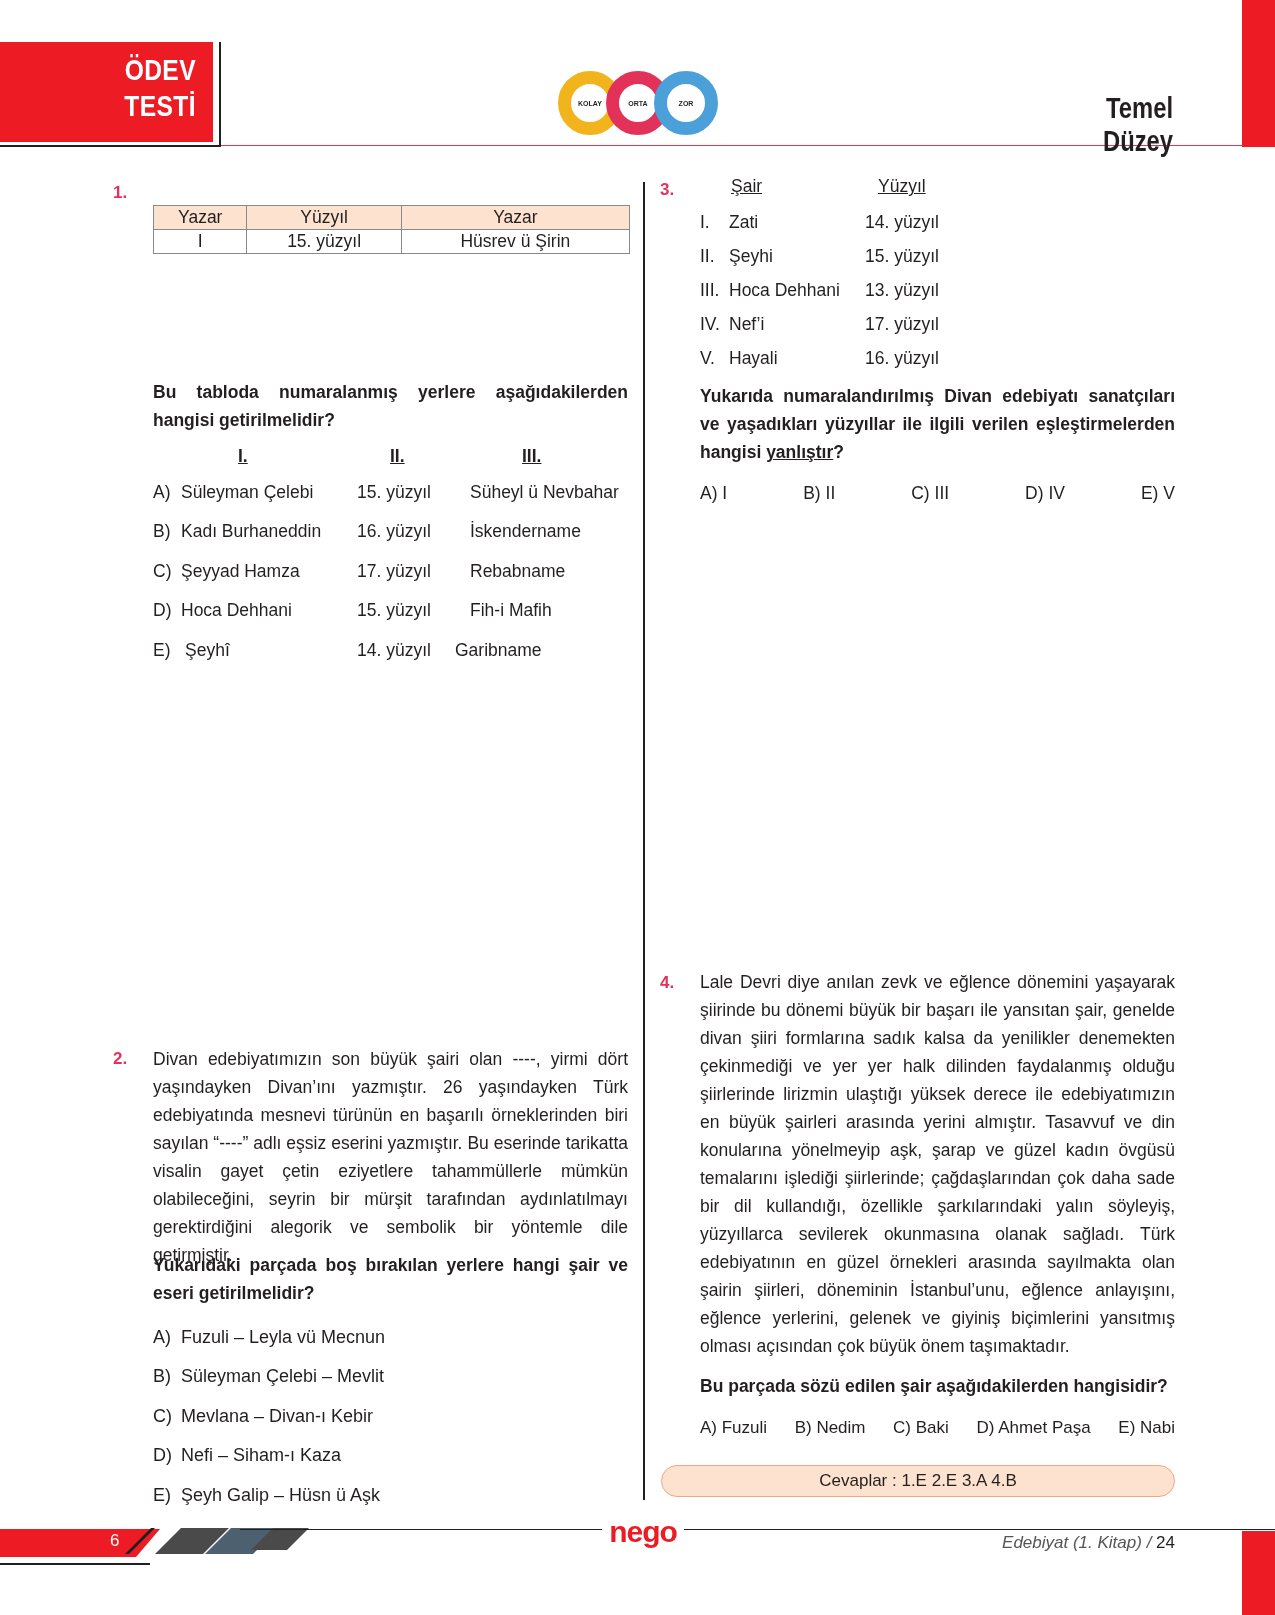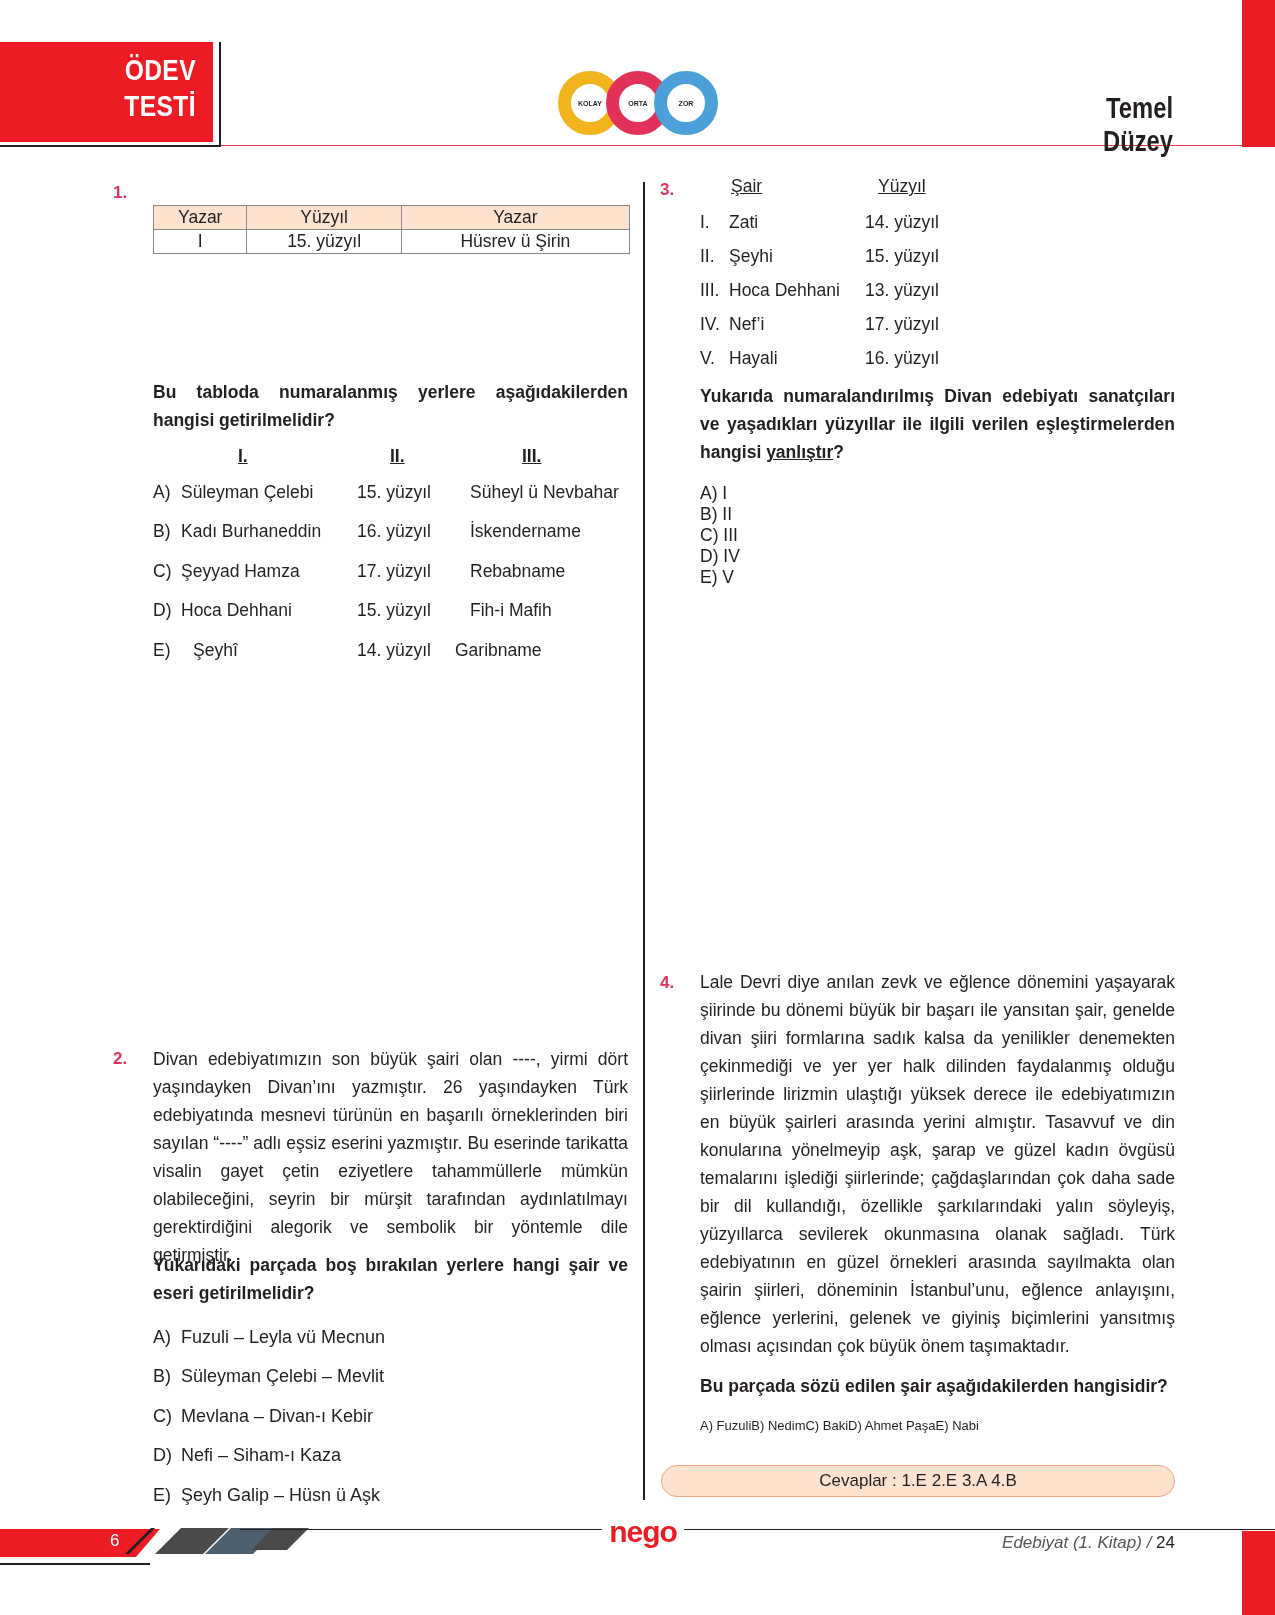--- a/index.html
+++ b/index.html
@@ -34,33 +34,33 @@
   .q1-stem { position: absolute; left: 153px; top: 378px; width: 475px; text-align: justify; }
   .opt-hdr { position: absolute; top: 446px; font-weight: bold; font-size: 17.5px; text-decoration: underline; }
   .opt-row { position: absolute; left: 153px; height: 28px; font-size: 17.5px; }
   .opt-row span { position: absolute; white-space: nowrap; }
 
   
   .q3-hdr { position: absolute; top: 176px; font-size: 17.5px; text-decoration: underline; }
   .q3-row { position: absolute; left: 700px; font-size: 17.5px; height: 28px; }
   .q3-row span { position: absolute; white-space: nowrap; }
   .q3-stem { position: absolute; left: 700px; top: 382px; width: 475px; text-align: justify; }
-  .q3-opts { position: absolute; left: 700px; top: 483px; width: 475px; display: flex; justify-content: space-between; font-size: 17.5px; flex-direction: column; }
+  .q3-opts { position: absolute; left: 700px; top: 483px; width: 475px; display: flex; justify-content: space-between; font-size: 17.5px; }
   .ul { text-decoration: underline; }
 
   
   .q2-text { position: absolute; left: 153px; top: 1045px; width: 475px; text-align: justify; }
   .q2-stem { position: absolute; left: 153px; top: 1251px; width: 475px; text-align: justify; }
   .q2-opt { position: absolute; left: 153px; font-size: 18px; white-space: nowrap; }
   .q2-opt .l { display: inline-block; width: 28px; }
 
   
   .q4-text { position: absolute; left: 700px; top: 968px; width: 475px; text-align: justify; }
   .q4-stem { position: absolute; left: 700px; top: 1372px; width: 475px; }
-  .q4-opts { position: absolute; left: 700px; top: 1418px; width: 475px; display: flex; font-size: 13px; }
+  .q4-opts { position: absolute; left: 700px; top: 1418px; width: 475px; display: flex; justify-content: space-between; font-size: 17px; }
 
   .answers { position: absolute; left: 661px; top: 1465px; width: 514px; height: 32px; border: 1.5px solid #f4a582; border-radius: 16px; background: #fde3cf; text-align: center; font-size: 17px; line-height: 30px; }
 
   
   .ft-red { position: absolute; left: 0; top: 1529px; width: 160px; height: 28px; background: #ed1c24; clip-path: polygon(0 0, 100% 0, 85% 100%, 0 100%); }
   .ft-num { position: absolute; left: 110px; top: 1531px; color: #fff; font-size: 17px; }
   .ft-bline { position: absolute; left: 0; top: 1563px; width: 150px; height: 2px; background: #231f20; }
   .ft-slash { position: absolute; top: 1528px; height: 26px; width: 48px; background: #4a4a4a; transform: skewX(-45deg); }
   .ft-line { position: absolute; left: 240px; top: 1529px; width: 1035px; height: 1px; background: #231f20; }
   .ft-logo { position: absolute; left: 602px; top: 1515px; width: 82px; height: 36px; background: #fff; color: #ed1c24; font-weight: bold; font-size: 30px; line-height: 34px; text-align: center; letter-spacing: -1px; }
@@ -137,21 +137,21 @@
   <span style="left:317px">Rebabname</span>
 </div>
 <div class="opt-row" style="top:600px;">
   <span style="left:0">D)</span>
   <span style="left:28px">Hoca Dehhani</span>
   <span style="left:204px">15. yüzyıl</span>
   <span style="left:317px">Fih-i Mafih</span>
 </div>
 <div class="opt-row" style="top:640px;">
   <span style="left:0">E)</span>
-  <span style="left:40px">Şeyhî</span>
+  <span style="left:32px">Şeyhî</span>
   <span style="left:204px">14. yüzyıl</span>
   <span style="left:302px">Garibname</span>
 </div>
 
 <div class="qnum" style="left:660px; top:180px;">3.</div>
 <div class="q3-hdr" style="left:731px;">Şair</div>
 <div class="q3-hdr" style="left:878px;">Yüzyıl</div>
 
 <div class="q3-row" style="top:212px;">
   <span style="left:0">I.</span>

